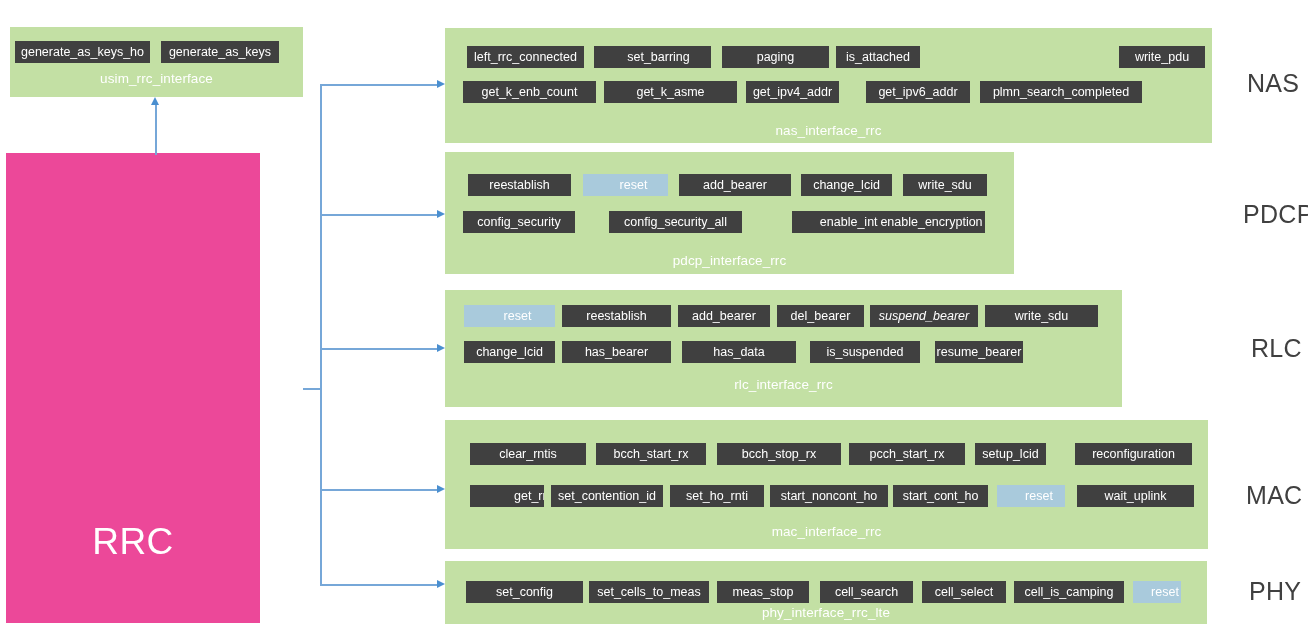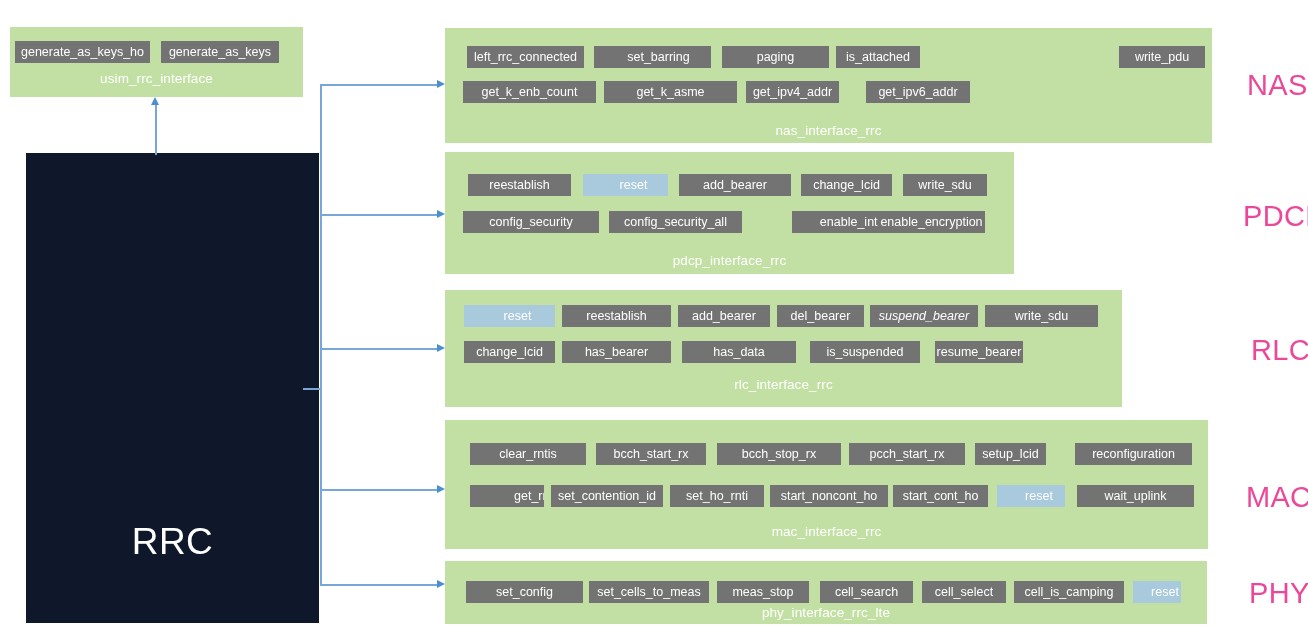--- a/index.html
+++ b/index.html
@@ -29,25 +29,25 @@
     text-align: center;
     color: #ffffff;
     font-size: 13.5px;
     letter-spacing: 0.1px;
     white-space: nowrap;
   }
 
   
   #rrc-box {
     position: absolute;
-    left: 26px;
+    left: 6px;
     top: 153px;
-    width: 293px;
+    width: 254px;
     height: 470px;
-    background: #0f172a;
+    background: #ec4899;
   }
   #rrc-label {
     position: absolute;
     left: 0;
     right: 0;
     top: 368px;
     text-align: center;
     color: #ffffff;
     font-size: 37px;
     font-weight: 400;
@@ -64,35 +64,35 @@
   }
 
   
   .pill {
     position: absolute;
     height: 22px;
     line-height: 22px;
     text-align: center;
     color: #ffffff;
     font-size: 12.5px;
-    background: #737373;
+    background: #404040;
     white-space: nowrap;
     box-sizing: border-box;
     overflow: hidden;
   }
   .pill.hl {
     background: #a9cadc;
     padding-left: 16px;
   }
 
   
   .layer-label {
     position: absolute;
-    color: #ec4899;
-    font-size: 29px;
+    color: #404040;
+    font-size: 25px;
     white-space: nowrap;
     letter-spacing: 0.3px;
   }
 
   
   .conn {
     position: absolute;
     background: #76a7d8;
   }
   .conn-v { width: 1.5px; }
@@ -174,28 +174,29 @@
   <div class="pill" style="left:467px; top:46px; width:117px;">left_rrc_connected</div>
   <div class="pill" style="left:594px; top:46px; width:117px;padding-left:12px;">set_barring</div>
   <div class="pill" style="left:722px; top:46px; width:107px;">paging</div>
   <div class="pill" style="left:836px; top:46px; width:84px;">is_attached</div>
   <div class="pill" style="left:1119px; top:46px; width:86px;">write_pdu</div>
 
   <div class="pill" style="left:463px; top:81px; width:133px;">get_k_enb_count</div>
   <div class="pill" style="left:604px; top:81px; width:133px;">get_k_asme</div>
   <div class="pill" style="left:746px; top:81px; width:93px;">get_ipv4_addr</div>
   <div class="pill" style="left:866px; top:81px; width:104px;">get_ipv6_addr</div>
+  <div class="pill" style="left:980px; top:81px; width:162px;">plmn_search_completed</div>
 
   <div class="pill" style="left:468px; top:174px; width:103px;">reestablish</div>
   <div class="pill hl" style="left:583px; top:174px; width:85px;">reset</div>
   <div class="pill" style="left:679px; top:174px; width:112px;">add_bearer</div>
   <div class="pill" style="left:801px; top:174px; width:91px;">change_lcid</div>
   <div class="pill" style="left:903px; top:174px; width:84px;">write_sdu</div>
 
-  <div class="pill" style="left:463px; top:211px; width:136px;">config_security</div>
+  <div class="pill" style="left:463px; top:211px; width:112px;">config_security</div>
   <div class="pill" style="left:609px; top:211px; width:133px;">config_security_all</div>
   <div class="pill" style="left:792px; top:211px; width:144px;">enable_integrity</div>
   <div class="pill" style="left:878px; top:211px; width:107px;">enable_encryption</div>
 
   <div class="pill hl" style="left:464px; top:305px; width:91px;">reset</div>
   <div class="pill" style="left:562px; top:305px; width:109px;">reestablish</div>
   <div class="pill" style="left:678px; top:305px; width:92px;">add_bearer</div>
   <div class="pill" style="left:777px; top:305px; width:87px;">del_bearer</div>
   <div class="pill" style="left:870px; top:305px; width:108px;font-style:italic;">suspend_bearer</div>
   <div class="pill" style="left:985px; top:305px; width:113px;">write_sdu</div>

